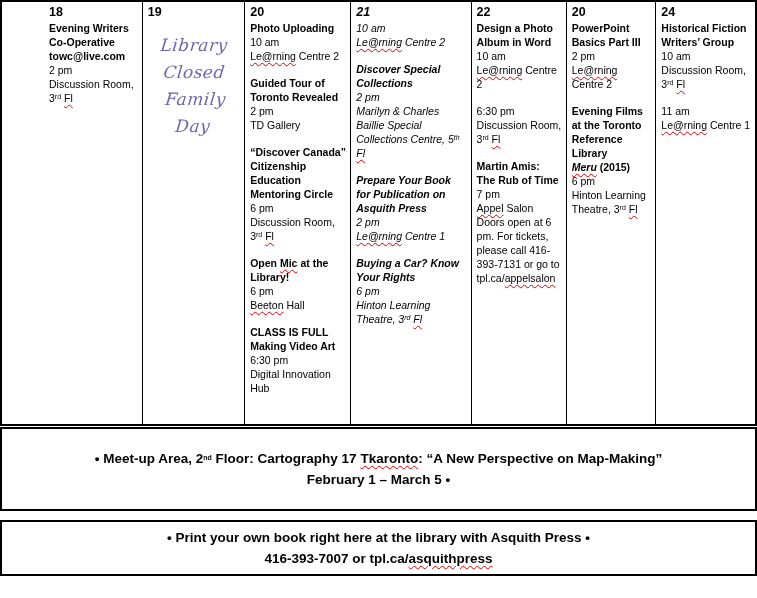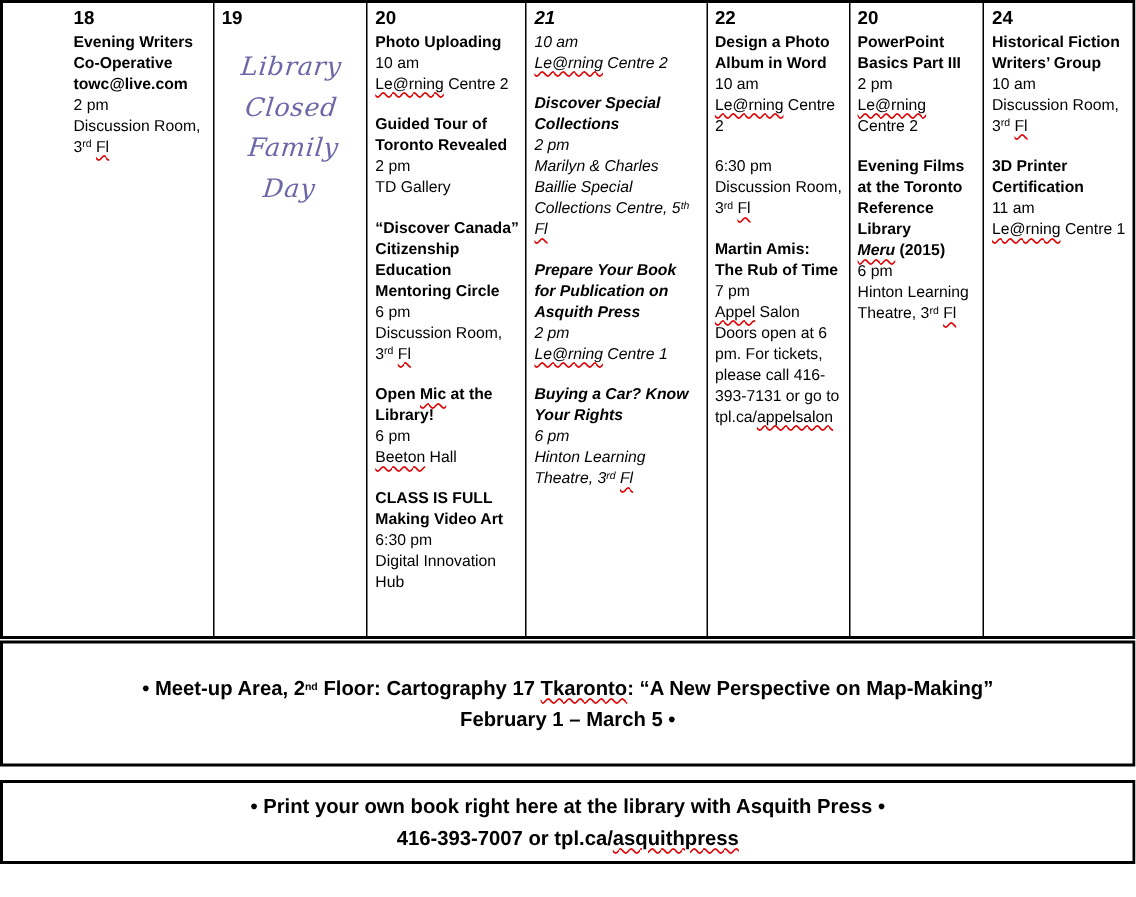--- a/index.html
+++ b/index.html
@@ -184,21 +184,20 @@
         </div>
       </div>
       <div class="cell">
         <div class="daynum">24</div>
         <div class="event">
           <div class="event-title">Historical Fiction Writers’ Group</div>
           <div class="event-detail">10 am</div>
           <div class="event-detail">Discussion Room, 3<sup>rd</sup> <span class="sq">Fl</span></div>
         </div>
         <div class="event">
-          <div class="event-title">3D Printer Certification</div>
           <div class="event-detail">11 am</div>
           <div class="event-detail"><span class="sq">Le@rning</span> Centre 1</div>
         </div>
       </div>
     </div>
 
   <div class="banner banner1">
     <div class="banner-line">• Meet-up Area, 2<sup>nd</sup> Floor: Cartography 17 <span class="sq">Tkaronto</span>: “A New Perspective on Map-Making”</div>
     <div class="banner-line">February 1 – March 5 •</div>
   </div>

